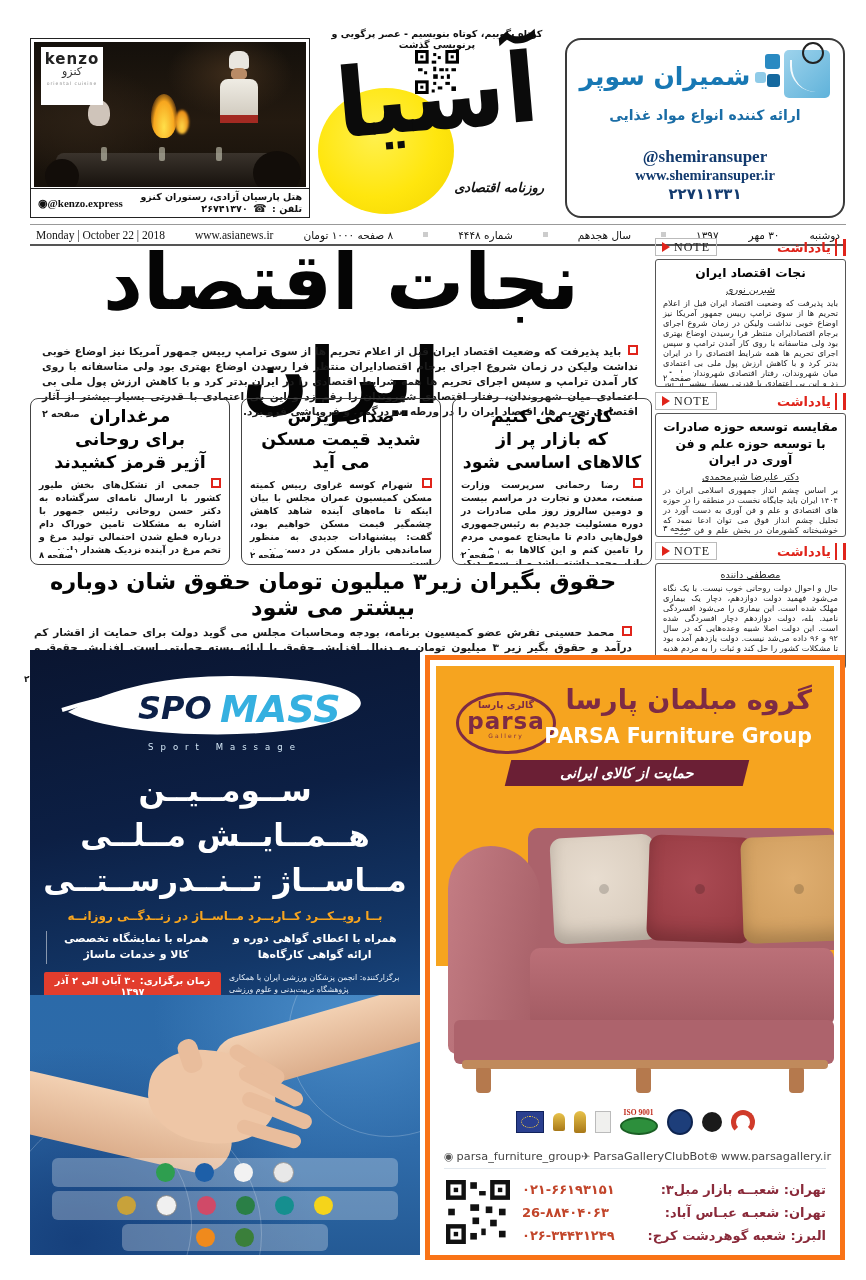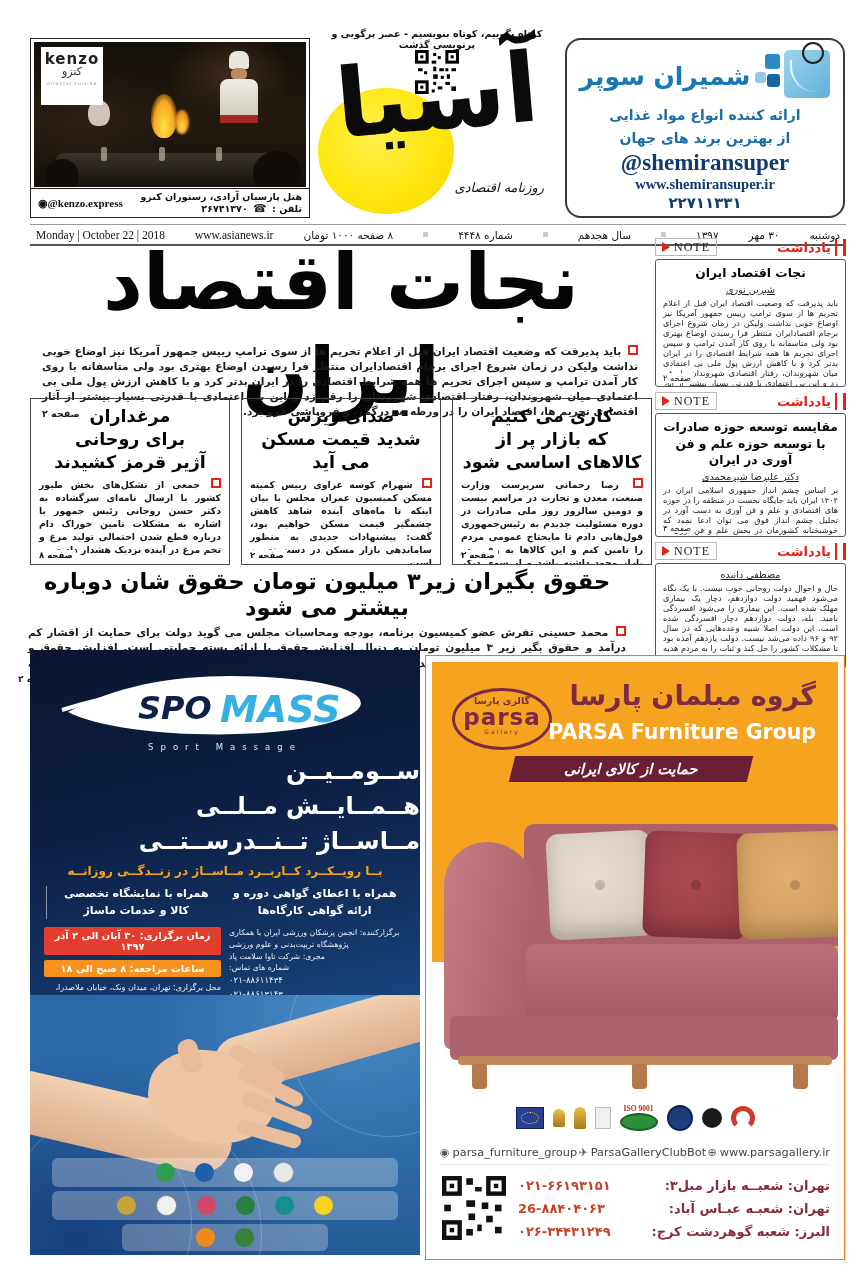--- a/index.html
+++ b/index.html
@@ -36,62 +36,62 @@
   .kenzo-capright .ph-ic{color:#222;font-size:11px;margin:0 2px;}
 
   
   .masthead{position:absolute;left:312px;top:28px;width:250px;height:192px;}
   .mh-tagline{font-size:9.6px;font-weight:bold;text-align:center;direction:rtl;color:#111;}
   .mh-qr{position:absolute;left:103px;top:22px;width:44px;height:44px;z-index:4;}
   .mh-sun{position:absolute;left:6px;top:60px;width:136px;height:126px;border-radius:50%;z-index:1;
     background:radial-gradient(circle at 42% 38%,#fff04d 0%,#ffe60e 55%,#f2d400 100%);}
   .mh-logo{position:absolute;left:0;top:16px;width:100%;text-align:center;font-size:96px;font-weight:bold;
     color:#0b0b0b;z-index:2;transform:rotate(-5deg);line-height:1.1;}
-  .mh-sub{position:absolute;right:18px;top:152px;font-size:13px;font-weight:normal;font-style:italic;z-index:3;direction:rtl;}
+  .mh-sub{position:absolute;right:18px;top:152px;font-size:13px;font-weight:bold;font-style:italic;z-index:3;direction:rtl;}
 
   .shemiran{position:absolute;left:565px;top:38px;width:280px;height:180px;border:2px solid #3a3a3a;border-radius:16px;
     box-sizing:border-box;direction:rtl;text-align:center;padding-top:8px;background:#fff;}
   .shem-row{display:flex;align-items:center;justify-content:center;gap:6px;}
   .shem-mark{position:relative;width:74px;height:56px;}
   .shem-big{position:absolute;right:0;top:2px;width:46px;height:48px;border-radius:5px;background:linear-gradient(135deg,#9ed3ec,#5fb2da);}
   .shem-leaf{position:absolute;right:8px;top:10px;width:30px;height:32px;border-left:2px solid rgba(255,255,255,.9);border-radius:0 0 0 26px;}
   .shem-s1{position:absolute;right:50px;top:6px;width:15px;height:15px;background:#2a8ac2;border-radius:3px;}
   .shem-s2{position:absolute;right:64px;top:24px;width:11px;height:11px;background:#8fcbe8;border-radius:3px;}
   .shem-s3{position:absolute;right:50px;top:26px;width:13px;height:13px;background:#15699f;border-radius:3px;}
   .shem-circ{position:absolute;right:6px;top:-6px;width:18px;height:18px;border:2px solid #222;border-radius:50%;background:transparent;}
   .shem-title{font-size:25px;font-weight:bold;color:#1878b4;}
   .shem-line{font-size:14px;font-weight:bold;color:#1a6da6;line-height:1.65;}
-  .shem-insta{font-family:"Liberation Serif",serif;font-weight:bold;font-size:23px;color:#123a6e;direction:ltr;}
+  .shem-insta{font-family:"Liberation Serif",serif;font-weight:bold;font-size:17px;color:#123a6e;direction:ltr;margin-top:20px;}
   .shem-site{font-family:"Liberation Serif",serif;font-weight:bold;font-size:14.5px;color:#123a6e;direction:ltr;}
   .shem-phone{font-size:15px;font-weight:bold;color:#123a6e;margin-top:1px;}
 
   
   .dateline{position:absolute;left:30px;top:224px;width:816px;height:22px;border-top:1px solid #999;border-bottom:2px solid #555;
     display:flex;direction:rtl;align-items:center;justify-content:space-between;font-size:10.5px;padding:0 6px;box-sizing:border-box;}
   .dl-sep{width:5px;height:5px;background:#ccc;}
   .dl-en{font-family:"Liberation Serif",serif;font-size:11.5px;direction:ltr;}
 
   
   .headline{position:absolute;left:30px;top:236px;width:622px;text-align:center;font-size:78px;font-weight:bold;
     letter-spacing:-2px;line-height:1.2;color:#050505;direction:rtl;}
   .lead{position:absolute;left:42px;top:344px;width:596px;direction:rtl;font-size:10.6px;font-weight:bold;
     line-height:1.42;text-align:justify;color:#1a1a1a;}
   .bullet{display:inline-block;width:6px;height:6px;border:2px solid #e0241b;background:#fff;margin-left:3px;vertical-align:0px;}
   .lead-page{position:absolute;left:0;bottom:-1px;font-size:9.5px;font-weight:bold;background:#fff;padding-right:4px;}
 
   
   .story-row{position:absolute;left:30px;top:398px;width:622px;display:flex;direction:rtl;justify-content:space-between;}
-  .story-box{position:relative;width:200px;height:167px;border:1px solid #444;border-radius:0;padding:6px 8px 14px;
+  .story-box{position:relative;width:200px;height:167px;border:1px solid #444;border-radius:8px;padding:6px 8px 14px;
     box-sizing:border-box;overflow:hidden;}
   .story-title{text-align:center;font-weight:bold;font-size:17.5px;line-height:1.32;margin-bottom:4px;white-space:pre-line;color:#050505;}
   .story-body{font-size:9.3px;line-height:1.4;text-align:justify;font-weight:bold;color:#161616;}
   .story-page{position:absolute;left:8px;bottom:4px;font-size:8.5px;font-weight:bold;background:#fff;padding-right:3px;}
 
   
-  .wage{position:absolute;left:16px;top:568px;width:622px;direction:rtl;}
+  .wage{position:absolute;left:22px;top:568px;width:622px;direction:rtl;}
   .wage-title{text-align:center;font-size:22.5px;font-weight:bold;color:#050505;margin-bottom:5px;}
   .wage-body{font-size:10.6px;font-weight:bold;line-height:1.45;text-align:justify;padding:0 12px;color:#1a1a1a;position:relative;}
   .wage-page{position:absolute;left:2px;bottom:0;font-size:9px;font-weight:bold;background:#fff;padding-right:4px;}
 
   
   .sidebar{position:absolute;left:655px;top:238px;width:191px;}
   .note-header{display:flex;align-items:center;justify-content:space-between;direction:rtl;height:18px;margin-bottom:3px;}
   .note-bars{width:6px;height:17px;border-right:3px solid #e0241b;border-left:2px solid #e0241b;}
   .note-fa{color:#e0241b;font-weight:bold;font-size:13px;}
   .note-en-wrap{display:flex;align-items:center;gap:4px;direction:ltr;border:1px solid #bbb;padding:0 6px;height:16px;}
@@ -102,21 +102,21 @@
   .note-author{text-align:center;font-size:9.6px;text-decoration:underline;margin-bottom:3px;color:#222;}
   .note-body{font-size:8.2px;line-height:1.22;text-align:justify;color:#222;}
   .note-page{position:absolute;left:7px;bottom:3px;font-size:8.3px;background:#fff;padding-right:3px;}
   .nb1{height:128px;} .nb2{height:124px;} .nb3{height:106px;}
 
   
   .spomass{position:absolute;left:30px;top:650px;width:390px;height:605px;overflow:hidden;color:#fff;
     background:linear-gradient(168deg,#0a1530 0%,#0c1f44 28%,#133768 52%,#1d5596 74%,#2b6fb0 100%);}
   .spo-logo{position:relative;margin:20px auto 0;width:330px;height:70px;}
   .spo-sub{text-align:center;letter-spacing:7px;font-size:8.5px;color:#d5e8f7;margin-top:2px;}
-  .spo-title{ text-align:right;font-weight:bold;margin-top:2px;font-size:24px;line-height:1.45;direction:rtl;color:#fff;}
+  .spo-title{ text-align:center;font-weight:bold;margin-top:16px;font-size:31px;line-height:1.45;direction:rtl;color:#fff;}
   .spo-tagline{text-align:center;color:#f6a41f;font-weight:bold;font-size:12px;margin-top:6px;direction:rtl;}
   .spo-features{display:flex;direction:rtl;margin:8px 16px 0;font-size:11px;font-weight:bold;text-align:center;line-height:1.5;}
   .spo-feat{flex:1;padding:0 6px;}
   .spo-feat.r{border-left:1px solid rgba(255,255,255,.5);}
   .spo-info{display:flex;direction:rtl;margin:8px 14px 0;gap:8px;}
   .spo-col{flex:1;}
   .spo-small{font-size:7.8px;line-height:1.5;color:#e8f1fa;text-align:left;}
   .spo-datebox{background:#e23d2d;color:#fff;font-size:9.8px;font-weight:bold;padding:3px 5px;margin-bottom:5px;text-align:center;border-radius:2px;}
   .spo-hoursbox{background:#f6921d;color:#fff;font-size:9.8px;font-weight:bold;padding:3px 5px;margin-bottom:5px;text-align:center;border-radius:2px;}
   .spo-address{font-size:8px;line-height:1.55;color:#eef4fb;text-align:right;}
@@ -129,21 +129,21 @@
   .ring{position:absolute;border:1px solid rgba(255,255,255,.22);border-radius:50%;}
   .arm{position:absolute;background:linear-gradient(180deg,#f2d0b2,#dcae8c);border-radius:40px;}
   .palm{position:absolute;background:#eec6a6;border-radius:46% 54% 50% 50%;}
   .finger{position:absolute;background:#e9bd9c;border-radius:9px;}
   .spo-sponsors{position:absolute;left:22px;right:22px;top:508px;}
   .spon-row{background:rgba(255,255,255,.28);border-radius:6px;display:flex;justify-content:center;align-items:center;
     gap:20px;padding:4px 8px;margin-bottom:4px;}
   .spon{width:19px;height:19px;border-radius:50%;}
 
   
-  .parsa{position:absolute;left:425px;top:655px;width:420px;height:605px;border:1px solid #f97316;background:#fff;box-sizing:border-box;padding:6px;}
+  .parsa{position:absolute;left:425px;top:655px;width:420px;height:605px;border:5px solid #f97316;background:#fff;box-sizing:border-box;padding:6px;}
   .parsa-in{position:relative;width:100%;height:100%;overflow:hidden;}
   .parsa-head{position:absolute;top:0;left:0;right:0;height:300px;background:#f6a41f;}
   .parsa-logo{position:absolute;top:26px;left:20px;width:100px;height:62px;border:3px solid #7d2b45;border-radius:50%;
     box-sizing:border-box;text-align:center;color:#7d2b45;padding-top:5px;z-index:3;}
   .parsa-logo .fa{font-size:9.5px;font-weight:bold;line-height:10px;}
   .parsa-logo .en{font-size:23px;font-weight:bold;letter-spacing:1px;line-height:22px;}
   .parsa-logo .sub{font-size:6px;letter-spacing:2px;}
   .parsa-title-fa{position:absolute;top:18px;right:22px;font-size:27px;font-weight:bold;color:#7d2b45;z-index:3;direction:rtl;}
   .parsa-title-en{position:absolute;top:58px;right:22px;font-size:20.5px;font-weight:bold;color:#fff;z-index:3;}
   .parsa-ribbon{position:absolute;top:94px;right:88px;width:238px;height:26px;background:#6b1f35;transform:skewX(-14deg);z-index:3;
@@ -271,21 +271,20 @@
             <div class="shem-leaf"></div>
           </div>
         <div class="shem-s1"></div>
           <div class="shem-s2"></div>
           <div class="shem-s3"></div>
         <div class="shem-circ"></div>
       </div>
       <div class="shem-title">شمیران سوپر</div>
     </div>
     <div class="shem-line">ارائه کننده انواع مواد غذایی</div>
-    <div class="shem-line">از بهترین برند های جهان</div>
     <div class="shem-insta">@shemiransuper</div>
     <div class="shem-site">www.shemiransuper.ir</div>
     <div class="shem-phone">۲۲۷۱۱۳۳۱</div>
   </div>
 
   <div class="dateline">
     <span>دوشنبه</span>
     <span>۳۰ مهر</span>
     <span>۱۳۹۷</span>
     <span class="dl-sep"></span>

